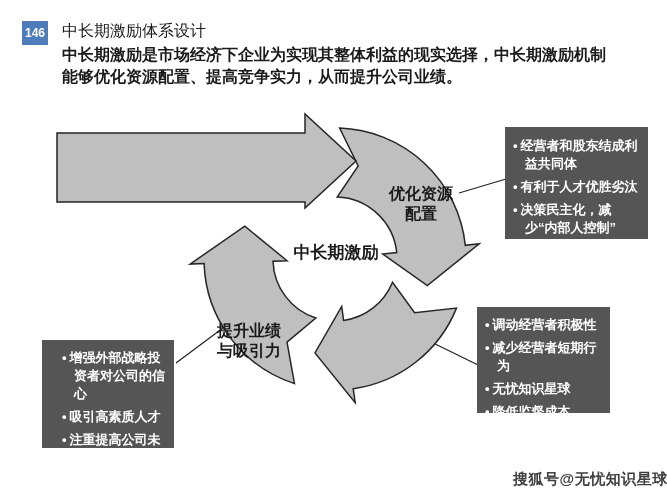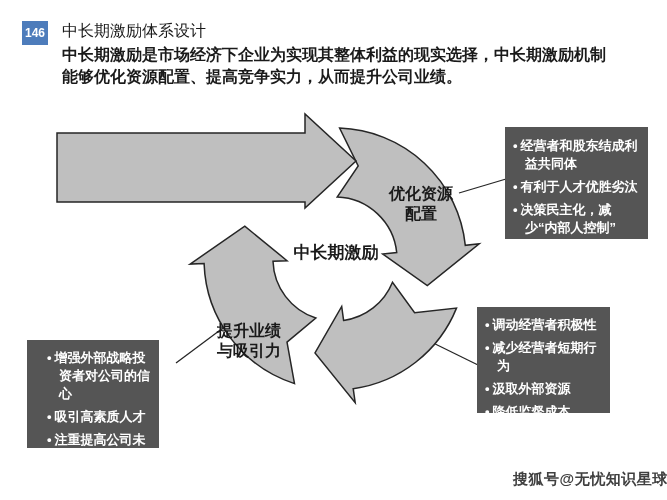--- a/index.html
+++ b/index.html
@@ -19,21 +19,21 @@
   .arc-label{position:absolute;font-size:16px;font-weight:700;line-height:20px;text-align:center;}
   .label-optimize{left:386px;top:184px;width:70px;}
   .label-compete{left:337px;top:322px;width:84px;}
   .label-performance{left:213px;top:284px;width:72px;text-align:center;margin-top:37px;}
   .callout{
     position:absolute;box-sizing:border-box;font-size:13px;font-weight:700;line-height:18px;
     padding:9px 6px 6px 8px;
   }
   .callout-right-top{left:505px;top:127px;width:143px;height:112px;padding-top:10px;}
   .callout-right-bottom{left:477px;top:307px;width:133px;height:106px;}
-  .callout-left-bottom{left:27px;top:340px;width:132px;height:108px;padding-left:20px;}
+  .callout-left-bottom{left:42px;top:340px;width:132px;height:108px;padding-left:20px;}
   .bullet{padding-left:12px;text-indent:-12px;margin-bottom:5px;}
   .bullet:last-child{margin-bottom:0;}
   .bullet::before{content:"•";margin-right:3px;}
   .watermark{
     position:absolute;left:513px;top:470px;font-size:15px;font-weight:700;
     color:#404040;text-shadow:1px 1px 0 #ffffff;letter-spacing:0.5px;white-space:nowrap;
   }
 </style>
 </head>
 <body>
@@ -60,21 +60,21 @@
 
   <div class="callout callout-right-top" style="background: rgb(85, 85, 85); color: rgb(255, 255, 255);">
     <div class="bullet">经营者和股东结成利益共同体</div>
     <div class="bullet">有利于人才优胜劣汰</div>
     <div class="bullet">决策民主化，减少“内部人控制”</div>
   </div>
 
   <div class="callout callout-right-bottom" style="background: rgb(85, 85, 85); color: rgb(255, 255, 255);">
     <div class="bullet">调动经营者积极性</div>
     <div class="bullet">减少经营者短期行为</div>
-    <div class="bullet">汲取外部资源</div>
+    <div class="bullet">无忧知识星球</div>
     <div class="bullet">降低监督成本</div>
   </div>
 
   <div class="callout callout-left-bottom" style="background: rgb(85, 85, 85); color: rgb(255, 255, 255);">
     <div class="bullet">增强外部战略投资者对公司的信心</div>
     <div class="bullet">吸引高素质人才</div>
     <div class="bullet">注重提高公司未来价值</div>
   </div>
 
   <div class="watermark">搜狐号@无忧知识星球</div>

